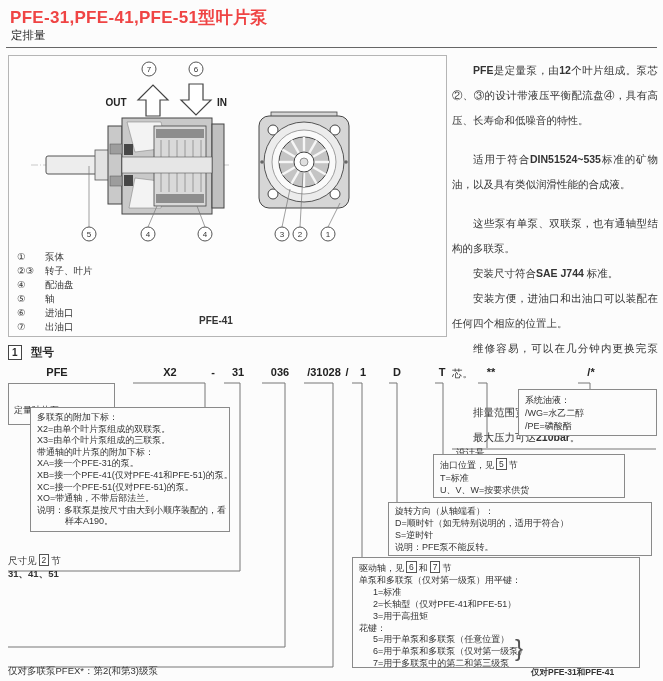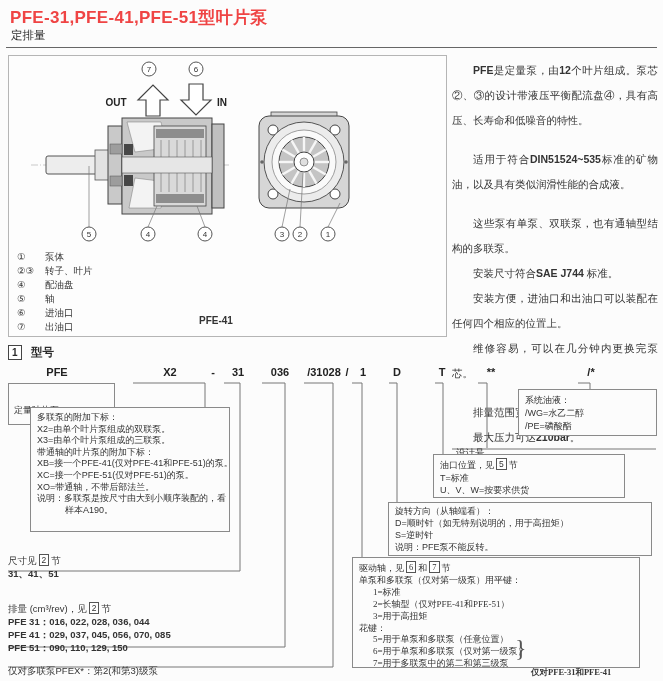--- a/index.html
+++ b/index.html
@@ -215,63 +215,58 @@
   <div class="abs codeseg" style="left:491px;top:366px;">**</div>
   <div class="abs codeseg" style="left:591px;top:366px;">/*</div>
 
   <div class="abs notebox" style="left:8px;top:383px;width:107px;height:18px;padding:20px 5px;box-sizing:border-box;">定量叶片泵</div>
 
   <div class="abs notebox" style="left:8px;top:407px;width:200px;height:125px;padding:4px 6px;box-sizing:border-box;line-height:11.6px;margin-left:22px;">
     <div class="ln">多联泵的附加下标：</div>
     <div class="ln">X2=由单个叶片泵组成的双联泵。</div>
     <div class="ln">X3=由单个叶片泵组成的三联泵。</div>
     <div class="ln">带通轴的叶片泵的附加下标：</div>
+    <div class="ln">XA=接一个PFE-31的泵。</div>
     <div class="ln">XB=接一个PFE-41(仅对PFE-41和PFE-51)的泵。</div>
     <div class="ln">XC=接一个PFE-51(仅对PFE-51)的泵。</div>
     <div class="ln">XO=带通轴，不带后部法兰。</div>
     <div class="ln">说明：多联泵是按尺寸由大到小顺序装配的，看</div>
     <div class="ln indent">样本A190。</div>
   </div>
 
   <div class="abs plain-note" style="left:8px;top:542px;line-height:13px;">
     <div><span>尺寸见</span><span class="numbox">2</span><span>节</span></div>
     <div class="bold-row">31、41、51</div>
   </div>
 
-  <div class="abs plain-note" style="left:8px;top:590px;line-height:13px;">
-    <div><span>排量 (cm³/rev)，见</span><span class="numbox">2</span><span>节</span></div>
-    <div class="bold-row">PFE 31：016, 022, 028, 036, 044</div>
-    <div class="bold-row">PFE 41：029, 037, 045, 056, 070, 085</div>
-    <div class="bold-row">PFE 51：090, 110, 129, 150</div>
-  </div>
 
   <div class="abs plain-note" style="left:8px;top:653px;">仅对多联泵PFEX*：第2(和第3)级泵</div>
 
   <div class="abs notebox" style="left:518px;top:389px;width:139px;height:47px;padding:4px 6px;box-sizing:border-box;line-height:13px;">
     <div class="ln">系统油液：</div>
     <div class="ln">/WG=水乙二醇</div>
     <div class="ln">/PE=磷酸酯</div>
   </div>
 
   <div class="abs plain-note" style="left:456px;top:435px;">设计号</div>
 
   <div class="abs notebox" style="left:433px;top:454px;width:192px;height:44px;padding:3px 6px;box-sizing:border-box;line-height:12.5px;">
     <div class="ln"><span>油口位置，见</span><span class="numbox">5</span><span>节</span></div>
     <div class="ln">T=标准</div>
     <div class="ln">U、V、W=按要求供货</div>
   </div>
 
   <div class="abs notebox" style="left:388px;top:502px;width:264px;height:54px;padding:2px 6px;box-sizing:border-box;line-height:12px;">
     <div class="ln">旋转方向（从轴端看）：</div>
-    <div class="ln">D=顺时针（如无特别说明的，用于高扭矩）</div>
+    <div class="ln">D=顺时针（如无特别说明的，适用于符合）</div>
     <div class="ln">S=逆时针</div>
     <div class="ln">说明：PFE泵不能反转。</div>
   </div>
 
-  <div class="abs notebox" style="left:352px;top:557px;width:288px;height:111px;padding:3px 6px;box-sizing:border-box;line-height:11.9px;font-family:Liberation Serif, serif;">
+  <div class="abs notebox" style="left:352px;top:557px;width:288px;height:111px;padding:3px 6px;box-sizing:border-box;line-height:11.9px;">
     <div class="ln"><span>驱动轴，见</span><span class="numbox">6</span><span>和</span><span class="numbox">7</span><span>节</span></div>
     <div class="ln">单泵和多联泵（仅对第一级泵）用平键：</div>
     <div class="ln item-ind">1=标准</div>
     <div class="ln item-ind">2=长轴型（仅对PFE-41和PFE-51）</div>
     <div class="ln item-ind">3=用于高扭矩</div>
     <div class="ln">花键：</div>
     <div class="ln item-ind">5=用于单泵和多联泵（任意位置）</div>
     <div class="ln item-ind">6=用于单泵和多联泵（仅对第一级泵）</div>
     <div class="ln item-ind">7=用于多联泵中的第二和第三级泵</div>
     <span class="abs" style="left:162px;top:78px;font-size:24px;line-height:24px;color:#555;">}</span>

